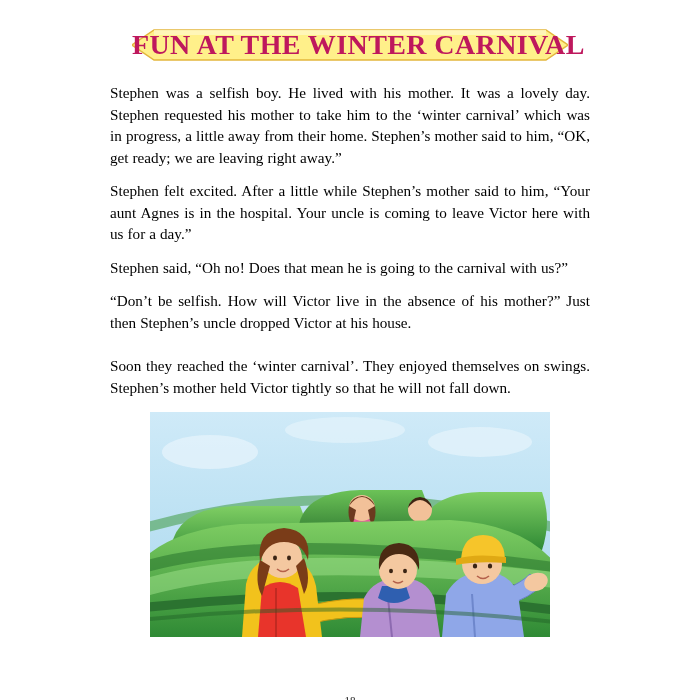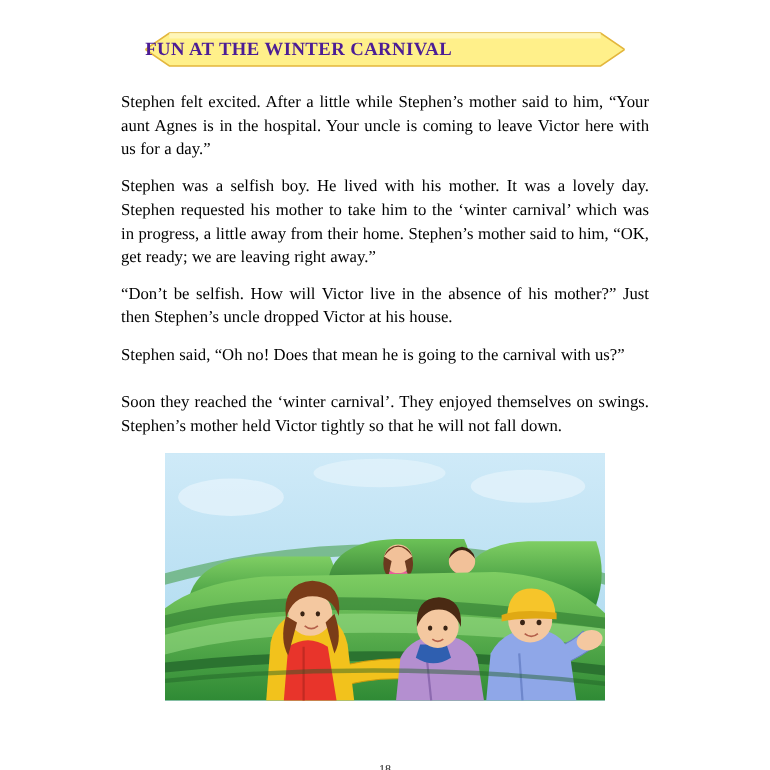--- a/index.html
+++ b/index.html
@@ -33,26 +33,26 @@
     position: absolute;
     inset: 0;
   }
   .banner-text {
     position: absolute;
     left: 0;
     right: 0;
     top: 0;
     height: 38px;
     line-height: 38px;
-    text-align: left;
+    text-align: right;
     font-family: "Liberation Serif", serif;
     font-weight: bold;
-    font-size: 17px;
+    font-size: 28px;
     letter-spacing: 0.4px;
-    color: #4c1d95;
+    color: #be185d;
     white-space: nowrap;
   }
 
   
   .content {
     margin: 18px auto 0 auto;
     width: 480px;
   }
   p.para {
     margin: 0 0 12px 0;
@@ -101,24 +101,24 @@
 
   <div class="title-banner-wrap">
     <svg class="banner-shape" viewBox="0 0 436 38" preserveAspectRatio="none">
       <polygon points="0,19 22,4 414,4 436,19 414,34 22,34" fill="#fff08a" stroke="#e3b63d" stroke-width="1.5"></polygon>
       <polygon points="22,4 414,4 414,9 22,9" fill="#fff7c0" opacity="0.85"></polygon>
     </svg>
     <div class="banner-text">FUN AT THE WINTER CARNIVAL</div>
   </div>
 
   <div class="content">
+    <p class="para">Stephen was a selfish boy.  He lived with his mother.  It was a lovely day. Stephen requested his mother to take him to the ‘winter carnival’ which was in progress, a little away from their home. Stephen’s mother said to him, “OK, get ready; we are leaving right away.”</p>
     <p class="para">Stephen felt excited. After a little while Stephen’s mother said to him, “Your aunt Agnes is in the hospital. Your uncle is coming to leave Victor here with us for a day.”</p>
-    <p class="para">Stephen was a selfish boy.  He lived with his mother.  It was a lovely day. Stephen requested his mother to take him to the ‘winter carnival’ which was in progress, a little away from their home. Stephen’s mother said to him, “OK, get ready; we are leaving right away.”</p>
+    <p class="para">Stephen said, “Oh no! Does that mean he is going to the carnival with us?”</p>
     <p class="para">“Don’t be selfish.  How will Victor live in the absence of his mother?” Just then Stephen’s uncle dropped Victor at his house.</p>
-    <p class="para">Stephen said, “Oh no! Does that mean he is going to the carnival with us?”</p>
     <p class="para">Soon they reached the ‘winter carnival’. They enjoyed themselves on swings. Stephen’s mother held Victor tightly so that he will not fall down.</p>
   </div>
 
   <div class="illustration">
     <svg width="400" height="225" viewBox="0 0 400 225">
       <defs>
         <linearGradient id="skyGrad" x1="0" y1="0" x2="0" y2="1">
           <stop offset="0%" stop-color="#cfeaf8"></stop>
           <stop offset="100%" stop-color="#a9d8ee"></stop>
         </linearGradient>

